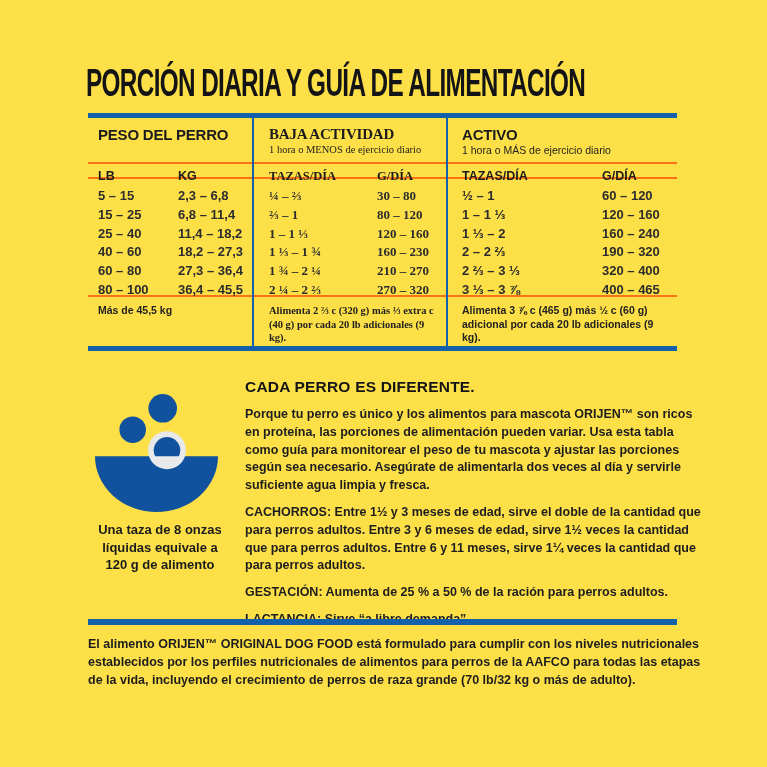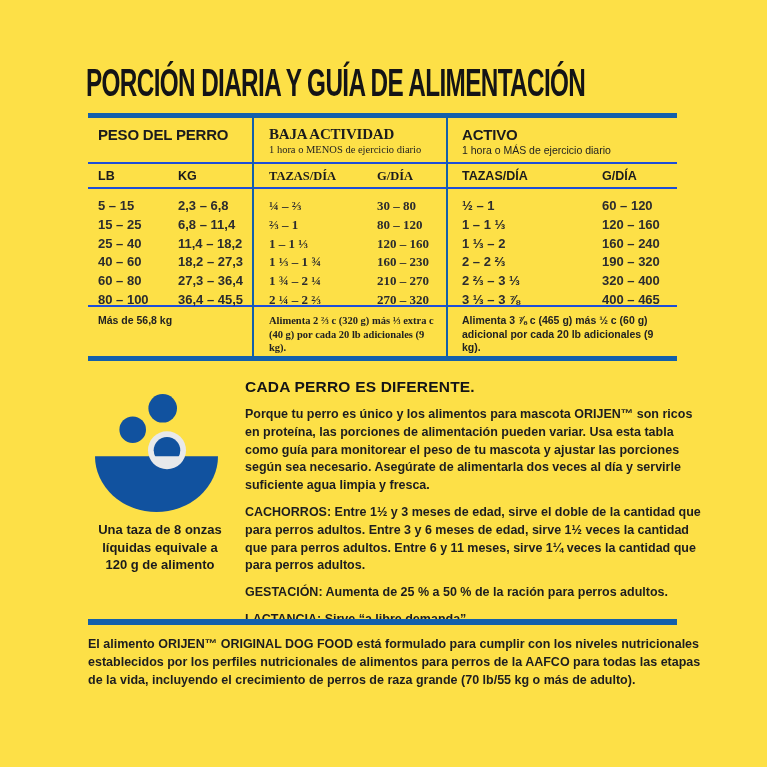--- a/index.html
+++ b/index.html
@@ -25,23 +25,23 @@
   
   .table{
     position:absolute;left:88px;top:113px;width:589px;
     border-top:5px solid #1360ab;border-bottom:5px solid #1360ab;
     display:flex;box-sizing:border-box;
   }
   .tgroup{box-sizing:border-box;}
   .g1{width:164px;}
   .g2{width:194px;border-left:2px solid #1360ab;font-family:Liberation Serif, serif;}
   .g3{width:231px;border-left:2px solid #1360ab;}
-  .ghead,.subhead,.tdata{border-bottom:2px solid #1d4ed8;box-sizing:border-box;}
+  .ghead,.subhead,.tdata{border-bottom:2px solid #f97316;box-sizing:border-box;}
   .ghead{height:46px;padding-top:8px;}
-  .subhead{height:25px;padding-top:5px;}
+  .subhead{height:15px;padding-top:5px;}
   .tdata{height:118px;padding-top:8px;}
   .tfoot{height:49px;padding-top:7px;box-sizing:border-box;}
   .gtitle{font-size:15px;font-weight:700;color:#1b1b1d;letter-spacing:-0.2px;}
   .gsub{font-size:10.5px;font-weight:400;color:#222;white-space:nowrap;margin-top:1px;}
   .grid1,.grid2,.grid3{display:grid;}
   .grid1{grid-template-columns:80px 1fr;padding-left:10px;}
   .grid2{grid-template-columns:108px 1fr;padding-left:15px;}
   .grid3{grid-template-columns:140px 1fr;padding-left:14px;}
   .ghead .gwrap1{padding-left:10px;}
   .ghead .gwrap2{padding-left:15px;}
@@ -104,21 +104,21 @@
         <span>25 – 40</span>
           <span>11,4 – 18,2</span>
         <span>40 – 60</span>
           <span>18,2 – 27,3</span>
         <span>60 – 80</span>
           <span>27,3 – 36,4</span>
         <span>80 – 100</span>
           <span>36,4 – 45,5</span>
       </div>
       <div class="tfoot grid1">
-        <span>Más de 56,8 kg</span>
+        <span>Más de 45,5 kg</span>
       </div>
     </div>
 
     <div class="tgroup g2">
       <div class="ghead">
         <div class="gwrap2">
           <div class="gtitle">BAJA ACTIVIDAD</div>
           <div class="gsub">1 hora o MENOS de ejercicio diario</div>
         </div>
       </div>
@@ -191,15 +191,15 @@
 
   <div class="rightcol">
     <h2>CADA PERRO ES DIFERENTE.</h2>
     <p>Porque tu perro es único y los alimentos para mascota ORIJEN™ son ricos en proteína, las porciones de alimentación pueden variar. Usa esta tabla como guía para monitorear el peso de tu mascota y ajustar las porciones según sea necesario. Asegúrate de alimentarla dos veces al día y servirle suficiente agua limpia y fresca.</p>
     <p><span>CACHORROS:</span> <span>Entre 1½ y 3 meses de edad, sirve el doble de la cantidad que para perros adultos. Entre 3 y 6 meses de edad, sirve 1½ veces la cantidad que para perros adultos. Entre 6 y 11 meses, sirve 1¼ veces la cantidad que para perros adultos.</span></p>
     <p><span>GESTACIÓN:</span> <span>Aumenta de 25 % a 50 % de la ración para perros adultos.</span></p>
     <p><span>LACTANCIA:</span> <span>Sirve “a libre demanda”.</span></p>
   </div>
 
   <div class="rule"></div>
-  <div class="footnote">El alimento ORIJEN™ ORIGINAL DOG FOOD está formulado para cumplir con los niveles nutricionales establecidos por los perfiles nutricionales de alimentos para perros de la AAFCO para todas las etapas de la vida, incluyendo el crecimiento de perros de raza grande (70 lb/55 kg o más de adulto).</div>
+  <div class="footnote">El alimento ORIJEN™ ORIGINAL DOG FOOD está formulado para cumplir con los niveles nutricionales establecidos por los perfiles nutricionales de alimentos para perros de la AAFCO para todas las etapas de la vida, incluyendo el crecimiento de perros de raza grande (70 lb/32 kg o más de adulto).</div>
 
 </div>
 
 </body></html>

